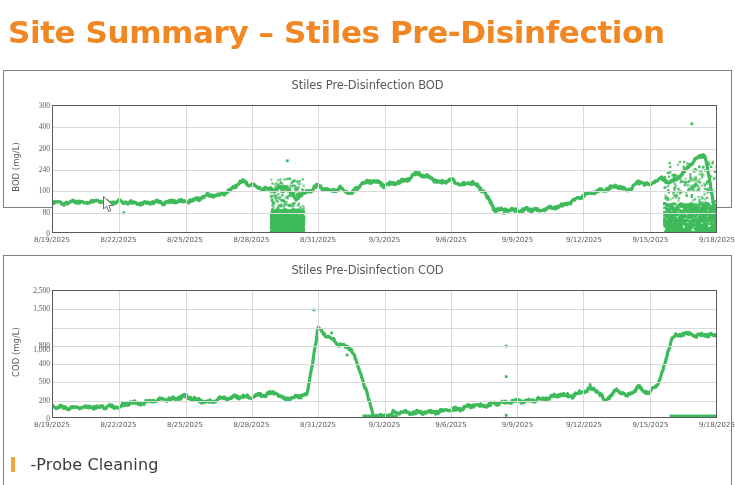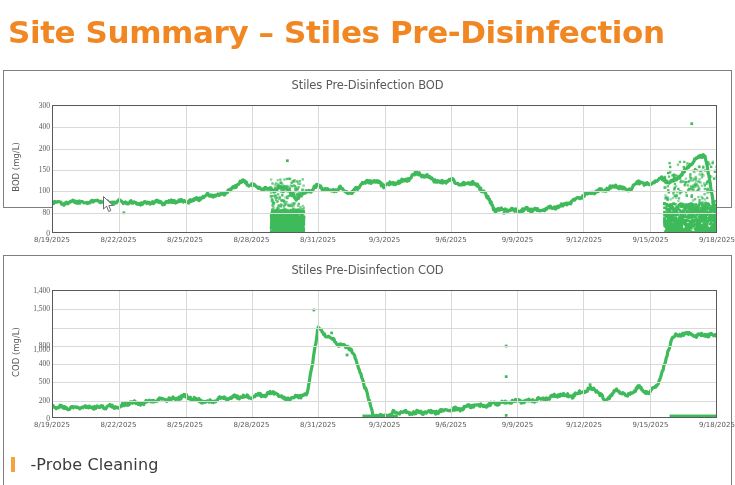--- a/index.html
+++ b/index.html
@@ -180,21 +180,21 @@
   <div class="chart-title">Stiles Pre-Disinfection BOD</div>
 
   <div class="y-axis-title-wrap" id="bod-ytitle-wrap">
     <div class="y-axis-title">BOD (mg/L)</div>
   </div>
 
   <div class="y-ticks-holder" id="bod-yticks">
       <div class="y-tick-label" style="top: 128px;">0</div>
       <div class="y-tick-label" style="top: 106.667px;">80</div>
       <div class="y-tick-label" style="top: 85.3333px;">100</div>
-      <div class="y-tick-label" style="top: 64px;">150</div>
+      <div class="y-tick-label" style="top: 64px;">240</div>
       <div class="y-tick-label" style="top: 42.6667px;">200</div>
       <div class="y-tick-label" style="top: 21.3333px;">400</div>
       <div class="y-tick-label" style="top: 0px;">300</div>
     </div>
 
   <div class="plot-area" id="bod-plot">
     <svg class="series-svg" id="bod-svg" viewBox="0 0 673 128" preserveAspectRatio="none">
         <path d="M0.0 99.1 L0.8 99.1 L1.6 97.0 L2.4 97.3 L3.2 97.7 L4.0 97.7 L4.8 97.1 L5.6 97.1 L6.4 97.3 L7.2 97.6 L8.0 97.6 L8.8 99.6 L9.6 99.2 L10.4 99.8 L11.2 100.8 L12.0 98.8 L12.8 99.3 L13.6 97.7 L14.4 98.2 L15.2 99.3 L16.0 98.4 L16.8 97.9 L17.6 96.8 L18.4 97.1 L19.2 96.6 L20.0 95.7 L20.8 95.9 L21.6 97.7 L22.4 98.1 L23.2 96.8 L24.0 98.5 L24.8 96.9 L25.6 98.6 L26.4 96.6 L27.2 98.7 L28.0 96.9 L28.8 97.0 L29.6 97.1 L30.4 97.4 L31.2 98.4 L32.0 98.3 L32.8 98.3 L33.6 98.6 L34.5 98.0 L35.3 99.0 L36.1 98.2 L36.9 98.5 L37.7 98.2 L38.5 96.6 L39.3 95.8 L40.1 96.1 L40.9 97.5 L41.7 96.7 L42.5 96.0 L43.3 96.2 L44.1 96.1 L44.9 95.7 L45.7 96.0 L46.5 96.9 L47.3 97.7 L48.1 98.2 L48.9 96.8 L49.7 97.6 L50.5 97.8 L51.3 97.5 L52.1 97.5 L52.9 98.9 L53.7 98.4 L54.5 98.1 L55.3 96.4 L56.1 98.5 L56.9 98.4 L57.7 97.8 L58.5 97.8 L59.3 98.1 L60.1 97.9 L60.9 97.7 L61.7 99.9 L62.5 97.6 L63.3 98.0 L64.1 98.6 L64.9 97.9 L65.7 96.3 L66.5 95.7 L67.3 95.0 L68.1 96.0 L68.9 96.3 L69.7 96.9 L70.5 97.7 L71.3 99.1 L72.1 98.4 L72.9 98.0 L73.7 97.4 L74.5 99.2 L75.3 98.4 L76.1 99.5 L76.9 99.2 L77.7 98.0 L78.5 96.7 L79.3 96.2 L80.1 98.7 L80.9 98.8 L81.7 97.6 L82.5 97.4 L83.3 98.2 L84.1 98.2 L84.9 99.6 L85.7 98.9 L86.5 99.8 L87.3 100.0 L88.1 99.1 L88.9 100.6 L89.7 98.4 L90.5 100.0 L91.3 99.4 L92.1 98.1 L92.9 97.1 L93.7 97.3 L94.5 97.5 L95.3 99.0 L96.1 97.7 L96.9 98.6 L97.7 97.9 L98.5 99.6 L99.3 99.1 L100.1 98.9 L101.0 97.2 L101.8 99.2 L102.6 98.6 L103.4 97.5 L104.2 96.5 L105.0 95.8 L105.8 97.3 L106.6 96.0 L107.4 97.8 L108.2 98.1 L109.0 96.9 L109.8 97.6 L110.6 99.2 L111.4 100.3 L112.2 99.0 L113.0 100.0 L113.8 99.0 L114.6 97.3 L115.4 97.0 L116.2 97.0 L117.0 97.9 L117.8 96.1 L118.6 96.8 L119.4 97.8 L120.2 95.5 L121.0 98.0 L121.8 96.1 L122.6 97.8 L123.4 96.2 L124.2 98.6 L125.0 98.3 L125.8 98.1 L126.6 96.6 L127.4 97.2 L128.2 95.4 L129.0 96.8 L129.8 95.0 L130.6 95.0 L131.4 97.0 L132.2 97.6 L133.0 96.1 L133.8 96.4 L134.6 97.1 L135.4 97.5 L136.2 97.8 L137.0 97.1 L137.8 98.7 L138.6 95.8 L139.4 95.1 L140.2 96.9 L141.0 95.9 L141.8 96.3 L142.6 94.6 L143.4 95.7 L144.2 93.9 L145.0 94.6 L145.8 93.1 L146.6 95.1 L147.4 94.5 L148.2 96.1 L149.0 93.3 L149.8 95.0 L150.6 93.7 L151.4 93.4 L152.2 91.8 L153.0 93.0 L153.8 91.7 L154.6 91.5 L155.4 90.7 L156.2 89.4 L157.0 88.4 L157.8 90.4 L158.6 91.4 L159.4 91.5 L160.2 90.4 L161.0 91.7 L161.8 90.6 L162.6 92.5 L163.4 91.8 L164.2 90.6 L165.0 91.6 L165.8 90.6 L166.6 90.3 L167.4 89.3 L168.3 90.8 L169.1 90.6 L169.9 89.2 L170.7 88.6 L171.5 89.6 L172.3 89.2 L173.1 88.9 L173.9 90.5 L174.7 89.8 L175.5 87.7 L176.3 88.1 L177.1 87.8 L177.9 85.3 L178.7 85.6 L179.5 84.7 L180.3 86.0 L181.1 83.7 L181.9 83.0 L182.7 81.9 L183.5 83.1 L184.3 82.9 L185.1 80.8 L185.9 82.5 L186.7 80.3 L187.5 79.9 L188.3 79.7 L189.1 78.5 L189.9 76.4 L190.7 77.8 L191.5 77.5 L192.3 75.2 L193.1 75.1 L193.9 76.7 L194.7 76.2 L195.5 78.3 L196.3 77.2 L197.1 80.3 L197.9 80.3 L198.7 81.4 L199.5 80.5 L200.3 80.3 L201.1 80.7 L201.9 78.9 L202.7 80.5 L203.5 79.3 L204.3 79.5 L205.1 81.0 L205.9 81.0 L206.7 82.2 L207.5 82.7 L208.3 83.6 L209.1 82.5 L209.9 82.9 L210.7 84.0 L211.5 84.7 L212.3 84.9 L213.1 85.0 L213.9 83.7 L214.7 84.9 L215.5 82.6 L216.3 83.0 L217.1 83.4 L217.9 84.8 L218.7 83.8 L219.5 83.7 L220.3 83.2 L221.1 85.5 L221.9 83.9 L222.7 86.0 L223.5 86.2 L224.3 87.3 L225.1 85.9 L225.9 84.3 L226.7 84.9 L227.5 85.0 L228.3 83.3 L229.1 83.1 L229.9 81.7 L230.7 83.3 L231.5 82.0 L232.3 82.9 L233.1 83.6 L233.9 82.6 L234.7 81.8 L235.5 83.5 L236.4 82.2 L237.2 83.9 L238.0 86.3 L238.8 85.3 L239.6 85.3 L240.4 87.0 L241.2 88.4 L242.0 89.3 L242.8 88.8 L243.6 90.4 L244.4 89.8 L245.2 93.3 L246.0 93.3 L246.8 95.7 L247.6 94.3 L248.4 93.8 L249.2 93.8 L250.0 91.6 L250.8 90.8 L251.6 90.4 L252.4 89.2 L253.2 89.5 L254.0 89.1 L254.8 88.0 L255.6 88.6 L256.4 88.3 L257.2 86.0 L258.0 87.2 L258.8 87.1 L259.6 85.7 L260.4 87.2 L261.2 86.7 L262.0 87.3 L262.8 85.8 L263.6 86.0 L264.4 84.0 L265.2 81.4 L266.0 82.5 L266.8 82.7 L267.6 79.6 L268.4 79.9 L269.2 79.9 L270.0 81.3 L270.8 82.5 L271.6 81.2 L272.4 82.8 L273.2 85.1 L274.0 85.2 L274.8 85.8 L275.6 84.0 L276.4 83.7 L277.2 84.4 L278.0 85.5 L278.8 84.0 L279.6 85.0 L280.4 85.4 L281.2 85.3 L282.0 85.7 L282.8 86.4 L283.6 85.5 L284.4 84.7 L285.2 87.0 L286.0 86.3 L286.8 85.3 L287.6 86.7 L288.4 85.3 L289.2 85.6 L290.0 84.6 L290.8 81.9 L291.6 81.5 L292.4 83.6 L293.2 83.7 L294.0 84.1 L294.8 85.5 L295.6 86.4 L296.4 86.6 L297.2 87.4 L298.0 86.8 L298.8 88.6 L299.6 87.9 L300.4 88.8 L301.2 88.0 L302.0 88.5 L302.9 87.2 L303.7 88.8 L304.5 86.3 L305.3 85.1 L306.1 86.3 L306.9 83.2 L307.7 82.7 L308.5 84.2 L309.3 84.6 L310.1 82.7 L310.9 82.9 L311.7 81.2 L312.5 79.9 L313.3 79.3 L314.1 77.6 L314.9 78.6 L315.7 78.1 L316.5 77.4 L317.3 78.3 L318.1 76.1 L318.9 75.6 L319.7 75.7 L320.5 78.1 L321.3 76.7 L322.1 75.9 L322.9 78.6 L323.7 76.9 L324.5 77.3 L325.3 75.9 L326.1 75.8 L326.9 77.3 L327.7 77.4 L328.5 75.9 L329.3 76.0 L330.1 77.5 L330.9 76.3 L331.7 77.8 L332.5 77.6 L333.3 81.1 L334.1 78.9 L334.9 80.8 L335.7 83.1 L336.5 82.1 L337.3 80.2 L338.1 80.0 L338.9 79.3 L339.7 78.9 L340.5 78.6 L341.3 80.0 L342.1 77.2 L342.9 77.7 L343.7 79.2 L344.5 79.0 L345.3 77.6 L346.1 79.8 L346.9 79.3 L347.7 79.9 L348.5 78.1 L349.3 78.5 L350.1 78.8 L350.9 76.3 L351.7 78.3 L352.5 77.0 L353.3 77.2 L354.1 74.4 L354.9 76.3 L355.7 74.8 L356.5 76.0 L357.3 76.0 L358.1 74.3 L358.9 75.1 L359.7 76.4 L360.5 73.9 L361.3 75.9 L362.1 73.5 L362.9 73.6 L363.7 72.8 L364.5 70.1 L365.3 69.5 L366.1 69.4 L366.9 69.9 L367.7 67.4 L368.5 67.2 L369.3 69.2 L370.2 67.7 L371.0 69.9 L371.8 67.9 L372.6 70.1 L373.4 70.5 L374.2 71.9 L375.0 70.2 L375.8 71.2 L376.6 72.3 L377.4 72.2 L378.2 70.6 L379.0 71.7 L379.8 69.7 L380.6 72.0 L381.4 72.4 L382.2 71.5 L383.0 72.4 L383.8 73.7 L384.6 73.1 L385.4 74.3 L386.2 75.6 L387.0 77.1 L387.8 75.0 L388.6 77.4 L389.4 77.4 L390.2 75.8 L391.0 77.0 L391.8 76.1 L392.6 77.5 L393.4 77.9 L394.2 76.1 L395.0 75.5 L395.8 78.3 L396.6 76.9 L397.4 76.7 L398.2 76.7 L399.0 78.3 L399.8 76.3 L400.6 76.8 L401.4 76.0 L402.2 74.6 L403.0 75.4 L403.8 75.4 L404.6 73.7 L405.4 73.8 L406.2 74.2 L407.0 75.5 L407.8 78.1 L408.6 78.6 L409.4 78.5 L410.2 78.9 L411.0 78.6 L411.8 80.1 L412.6 80.1 L413.4 80.1 L414.2 79.5 L415.0 80.2 L415.8 78.6 L416.6 77.7 L417.4 80.1 L418.2 78.2 L419.0 79.2 L419.8 78.7 L420.6 78.6 L421.4 77.8 L422.2 78.3 L423.0 79.5 L423.8 79.2 L424.6 77.7 L425.4 79.5 L426.2 76.7 L427.0 79.0 L427.8 79.5 L428.6 78.9 L429.4 79.2 L430.2 81.1 L431.0 79.5 L431.8 81.9 L432.6 81.9 L433.4 85.2 L434.2 83.6 L435.0 87.1 L435.8 86.5 L436.6 87.2 L437.4 86.4 L438.3 87.8 L439.1 88.5 L439.9 91.4 L440.7 93.2 L441.5 91.9 L442.3 94.8 L443.1 94.7 L443.9 98.4 L444.7 97.3 L445.5 100.7 L446.3 101.1 L447.1 105.3 L447.9 104.1 L448.7 107.3 L449.5 107.4 L450.3 106.5 L451.1 104.7 L451.9 104.0 L452.7 105.9 L453.5 105.7 L454.3 104.4 L455.1 103.5 L455.9 105.1 L456.7 105.1 L457.5 105.3 L458.3 106.4 L459.1 104.6 L459.9 105.8 L460.7 107.1 L461.5 105.7 L462.3 106.8 L463.1 106.1 L463.9 105.6 L464.7 105.9 L465.5 103.9 L466.3 103.9 L467.1 105.9 L467.9 105.8 L468.7 106.9 L469.5 104.5 L470.3 106.5 L471.1 106.0 L471.9 107.8 L472.7 107.1 L473.5 107.4 L474.3 107.1 L475.1 106.2 L475.9 107.5 L476.7 104.5 L477.5 106.7 L478.3 105.5 L479.1 104.6 L479.9 103.4 L480.7 103.1 L481.5 103.2 L482.3 106.0 L483.1 105.1 L483.9 104.7 L484.7 107.2 L485.5 104.7 L486.3 107.4 L487.1 105.8 L487.9 105.8 L488.7 104.2 L489.5 103.9 L490.3 104.5 L491.1 105.9 L491.9 104.3 L492.7 106.3 L493.5 106.1 L494.3 106.5 L495.1 106.3 L495.9 106.1 L496.7 106.1 L497.5 105.8 L498.3 105.3 L499.1 106.3 L499.9 104.5 L500.7 105.1 L501.5 103.4 L502.3 103.4 L503.1 102.4 L503.9 103.5 L504.8 101.7 L505.6 103.2 L506.4 103.9 L507.2 103.9 L508.0 103.5 L508.8 102.6 L509.6 104.5 L510.4 104.7 L511.2 102.5 L512.0 101.9 L512.8 103.3 L513.6 102.3 L514.4 101.2 L515.2 101.6 L516.0 99.5 L516.8 101.5 L517.6 101.4 L518.4 99.4 L519.2 100.1 L520.0 99.1 L520.8 98.6 L521.6 100.3 L522.4 98.8 L523.2 99.4 L524.0 98.5 L524.8 98.2 L525.6 99.4 L526.4 96.7 L527.2 96.1 L528.0 95.1 L528.8 94.7 L529.6 95.6 L530.4 94.3 L531.2 93.8 L532.0 93.1 L532.8 93.2 L533.6 93.0 L534.4 94.2 L535.2 93.9 L536.0 92.9 L536.8 93.6 L537.6 91.2 L538.4 91.1 L539.2 91.7 L540.0 89.6 L540.8 88.3 L541.6 88.2 L542.4 89.4 L543.2 88.7 L544.0 88.5 L544.8 87.9 L545.6 88.8 L546.4 88.7 L547.2 87.6 L548.0 88.6 L548.8 87.7 L549.6 89.3 L550.4 88.2 L551.2 86.5 L552.0 87.3 L552.8 85.8 L553.6 86.8 L554.4 84.3 L555.2 84.0 L556.0 84.8 L556.8 84.2 L557.6 86.2 L558.4 86.0 L559.2 86.3 L560.0 86.4 L560.8 85.1 L561.6 86.5 L562.4 83.5 L563.2 84.3 L564.0 85.0 L564.8 83.3 L565.6 81.2 L566.4 83.3 L567.2 81.5 L568.0 81.2 L568.8 81.3 L569.6 82.5 L570.4 81.6 L571.2 80.4 L572.0 82.7 L572.9 82.1 L573.7 83.5 L574.5 84.1 L575.3 81.6 L576.1 83.1 L576.9 83.8 L577.7 82.2 L578.5 84.1 L579.3 82.6 L580.1 83.2 L580.9 84.5 L581.7 84.4 L582.5 85.4 L583.3 85.5 L584.1 86.2 L584.9 84.3 L585.7 84.2 L586.5 85.3 L587.3 84.8 L588.1 82.9 L588.9 80.7 L589.7 80.0 L590.5 79.7 L591.3 79.1 L592.1 78.5 L592.9 76.8 L593.7 78.8 L594.5 76.2 L595.3 79.1 L596.1 77.0 L596.9 78.0 L597.7 77.8 L598.5 78.0 L599.3 78.4 L600.1 80.5 L600.9 79.6 L601.7 78.3 L602.5 79.6 L603.3 78.0 L604.1 78.8 L604.9 79.8 L605.7 79.9 L606.5 79.9 L607.3 79.4 L608.1 78.9 L608.9 78.2 L609.7 77.3 L610.5 77.8 L611.3 76.1 L612.1 76.2 L612.9 76.5 L613.7 75.8 L614.5 75.0 L615.3 73.9 L616.1 73.2 L616.9 73.1 L617.7 72.0 L618.5 74.6 L619.3 73.0 L620.1 75.9 L620.9 73.8 L621.7 77.3 L622.5 77.8 L623.3 76.6 L624.1 77.9 L624.9 78.1 L625.7 78.3 L626.5 77.7 L627.3 75.7 L628.1 75.5 L628.9 76.4 L629.7 76.4 L630.5 74.0 L631.3 75.4 L632.1 74.1 L632.9 75.1 L633.7 73.6 L634.5 73.0 L635.3 71.9 L636.1 73.3 L636.9 70.9 L637.7 69.7 L638.5 70.1 L639.4 66.7 L640.2 67.4 L641.0 64.3 L641.8 65.0 L642.6 64.0 L643.4 62.9 L644.2 62.4 L645.0 62.6 L645.8 61.4 L646.6 59.2 L647.4 59.4 L648.2 59.7 L649.0 58.7 L649.8 57.3 L650.6 56.4 L651.4 53.7 L652.2 53.9 L653.0 52.7 L653.8 52.9 L654.6 52.6 L655.4 50.9 L656.2 51.8 L657.0 50.2 L657.8 51.8 L658.6 50.3 L659.4 52.2 L660.2 49.5 L661.0 50.5 L661.8 50.9 L662.6 54.8 L663.4 57.9 L664.2 61.7 L665.0 67.8 L665.8 70.8 L666.6 75.8 L667.4 80.8 L668.2 87.0 L669.0 89.9 L669.8 95.9 L670.6 102.2 L671.4 107.7 L672.2 112.8 L673.0 115.2 " fill="none" stroke="#3EBA5B" stroke-width="3.2" stroke-linejoin="round" stroke-linecap="round" vector-effect="non-scaling-stroke"></path>
         <g>
           <rect x="224.6" y="110.0" width="2.4" height="2.4" fill="#3EBA5B" opacity="0.81"></rect>
@@ -2404,21 +2404,21 @@
   </div>
 
   <div class="y-ticks-holder" id="cod-yticks">
       <div class="y-tick-label" style="top: 128px;">0</div>
       <div class="y-tick-label" style="top: 109.714px;">200</div>
       <div class="y-tick-label" style="top: 91.4286px;">500</div>
       <div class="y-tick-label" style="top: 73.1429px;">400</div>
       <div class="y-tick-label" style="top: 54.8571px;">800</div>
       <div class="y-tick-label" style="top: 36.5714px; margin-top: 22px;">1,000</div>
       <div class="y-tick-label" style="top: 18.2857px;">1,500</div>
-      <div class="y-tick-label" style="top: 0px;">1,400</div>
+      <div class="y-tick-label" style="top: 0px;">2,500</div>
     </div>
 
   <div class="plot-area" id="cod-plot">
     <svg class="series-svg" id="cod-svg" viewBox="0 0 673 128" preserveAspectRatio="none">
         <path d="M0.0 116.2 L0.8 118.0 L1.6 118.0 L2.4 118.5 L3.2 119.6 L4.0 118.5 L4.8 118.3 L5.6 118.7 L6.4 117.5 L7.2 116.0 L8.0 117.8 L8.8 116.4 L9.6 117.1 L10.4 118.8 L11.2 119.3 L12.0 117.6 L12.8 119.3 L13.6 118.5 L14.4 120.0 L15.2 120.6 L16.0 119.9 L16.8 120.2 L17.6 119.2 L18.4 117.6 L19.2 117.5 L20.0 117.4 L20.8 118.7 L21.6 117.7 L22.4 117.8 L23.2 117.6 L24.0 118.5 L24.8 118.0 L25.6 118.2 L26.4 118.9 L27.2 119.8 L28.0 119.0 L28.8 118.4 L29.6 118.0 L30.4 118.6 L31.2 117.5 L32.0 117.5 L32.8 116.6 L33.6 118.3 L34.5 117.7 L35.3 117.3 L36.1 118.7 L36.9 116.9 L37.7 118.2 L38.5 118.4 L39.3 118.5 L40.1 117.7 L40.9 119.9 L41.7 119.9 L42.5 117.3 L43.3 119.4 L44.1 118.3 L44.9 116.7 L45.7 117.5 L46.5 118.3 L47.3 118.3 L48.1 117.9 L48.9 116.4 L49.7 116.9 L50.5 116.8 L51.3 119.0 L52.1 119.7 L52.9 119.1 L53.7 119.6 L54.5 118.2 L55.3 116.8 L56.1 116.6 L56.9 116.3 L57.7 115.3 L58.5 117.0 L59.3 117.6 L60.1 116.1 L60.9 117.9 L61.7 118.9 L62.5 119.2 L63.3 117.5 L64.1 118.3 L64.9 118.7 L65.7 118.2 L66.5 118.9 L67.3 118.5 L68.1 117.4 L68.9 116.5 L69.7 117.0 L70.5 114.2 L71.3 115.5 L72.1 116.5 L72.9 113.5 L73.7 115.8 L74.5 115.1 L75.3 116.1 L76.1 114.0 L76.9 115.9 L77.7 114.8 L78.5 112.6 L79.3 113.2 L80.1 112.6 L80.9 114.0 L81.7 112.5 L82.5 111.6 L83.3 111.9 L84.1 114.3 L84.9 113.6 L85.7 113.2 L86.5 115.1 L87.3 113.6 L88.1 113.8 L88.9 115.9 L89.7 113.7 L90.5 114.1 L91.3 113.7 L92.1 115.3 L92.9 113.5 L93.7 113.1 L94.5 111.1 L95.3 112.7 L96.1 112.3 L96.9 111.5 L97.7 110.9 L98.5 111.6 L99.3 112.5 L100.1 111.5 L101.0 112.5 L101.8 111.1 L102.6 112.6 L103.4 111.9 L104.2 112.2 L105.0 112.0 L105.8 111.9 L106.6 110.1 L107.4 110.5 L108.2 108.7 L109.0 109.6 L109.8 109.0 L110.6 109.9 L111.4 109.3 L112.2 109.7 L113.0 110.0 L113.8 110.2 L114.6 111.2 L115.4 112.0 L116.2 110.4 L117.0 111.0 L117.8 108.5 L118.6 109.1 L119.4 110.4 L120.2 109.4 L121.0 109.7 L121.8 107.6 L122.6 108.4 L123.4 109.1 L124.2 110.1 L125.0 110.1 L125.8 108.9 L126.6 108.6 L127.4 110.4 L128.2 107.6 L129.0 109.9 L129.8 109.7 L130.6 106.2 L131.4 107.6 L132.2 106.3 L133.0 105.0 L133.8 105.5 L134.6 107.7 L135.4 105.2 L136.2 107.8 L137.0 109.3 L137.8 108.8 L138.6 109.2 L139.4 107.9 L140.2 111.2 L141.0 110.0 L141.8 110.9 L142.6 111.1 L143.4 108.0 L144.2 110.5 L145.0 109.1 L145.8 110.7 L146.6 110.2 L147.4 111.5 L148.2 109.3 L149.0 112.6 L149.8 110.7 L150.6 113.7 L151.4 111.8 L152.2 113.6 L153.0 112.8 L153.8 112.1 L154.6 113.0 L155.4 112.7 L156.2 111.7 L157.0 111.5 L157.8 112.0 L158.6 112.9 L159.4 110.5 L160.2 111.8 L161.0 113.0 L161.8 112.3 L162.6 113.2 L163.4 111.8 L164.2 112.4 L165.0 112.6 L165.8 111.3 L166.6 111.2 L167.4 109.8 L168.3 108.3 L169.1 107.5 L169.9 109.0 L170.7 108.1 L171.5 108.5 L172.3 108.1 L173.1 109.1 L173.9 107.5 L174.7 109.0 L175.5 109.9 L176.3 109.2 L177.1 110.9 L177.9 109.6 L178.7 109.6 L179.5 108.7 L180.3 108.1 L181.1 109.1 L181.9 108.0 L182.7 106.5 L183.5 107.5 L184.3 105.6 L185.1 107.2 L185.9 106.4 L186.7 108.7 L187.5 106.7 L188.3 109.3 L189.1 109.6 L189.9 108.5 L190.7 107.5 L191.5 107.9 L192.3 108.0 L193.1 105.9 L193.9 107.7 L194.7 106.9 L195.5 107.2 L196.3 107.5 L197.1 105.6 L197.9 106.4 L198.7 108.7 L199.5 108.2 L200.3 108.8 L201.1 109.1 L201.9 109.3 L202.7 108.3 L203.5 107.6 L204.3 106.7 L205.1 107.2 L205.9 105.3 L206.7 105.2 L207.5 105.8 L208.3 104.2 L209.1 104.0 L209.9 106.0 L210.7 104.3 L211.5 107.3 L212.3 106.0 L213.1 106.0 L213.9 106.9 L214.7 106.2 L215.5 107.4 L216.3 106.8 L217.1 104.8 L217.9 103.2 L218.7 103.4 L219.5 104.3 L220.3 102.0 L221.1 104.3 L221.9 103.6 L222.7 102.7 L223.5 102.3 L224.3 104.8 L225.1 103.9 L225.9 103.6 L226.7 104.2 L227.5 105.1 L228.3 105.0 L229.1 107.0 L229.9 106.9 L230.7 107.2 L231.5 106.5 L232.3 106.7 L233.1 108.7 L233.9 108.9 L234.7 108.0 L235.5 110.0 L236.4 109.3 L237.2 108.9 L238.0 111.2 L238.8 108.8 L239.6 111.2 L240.4 110.5 L241.2 110.1 L242.0 108.5 L242.8 108.2 L243.6 108.4 L244.4 108.5 L245.2 108.1 L246.0 106.0 L246.8 107.4 L247.6 107.2 L248.4 106.2 L249.2 108.5 L250.0 107.2 L250.8 106.2 L251.6 108.6 L252.4 105.9 L253.2 105.8 L254.0 106.0 L254.8 105.9 L255.6 104.4 L256.4 104.5 L257.2 105.4 L258.0 103.7 L258.8 100.2 L259.6 95.1 L260.4 90.8 L261.2 84.7 L262.0 80.8 L262.8 77.3 L263.6 73.5 L264.4 66.8 L265.2 61.3 L266.0 56.6 L266.8 53.5 L267.6 48.1 L268.4 40.5 L269.2 36.8 L270.0 37.6 L270.8 38.5 L271.6 39.0 L272.4 39.6 L273.2 41.8 L274.0 42.2 L274.8 44.4 L275.6 43.6 L276.4 46.2 L277.2 46.7 L278.0 46.7 L278.8 46.7 L279.6 45.8 L280.4 46.5 L281.2 47.1 L282.0 47.7 L282.8 48.4 L283.6 49.0 L284.4 48.2 L285.2 48.7 L286.0 51.5 L286.8 51.9 L287.6 53.4 L288.4 54.3 L289.2 54.7 L290.0 56.2 L290.8 54.0 L291.6 55.5 L292.4 53.8 L293.2 54.8 L294.0 55.4 L294.8 54.4 L295.6 54.4 L296.4 55.2 L297.2 57.6 L298.0 56.8 L298.8 56.2 L299.6 56.4 L300.4 59.2 L301.2 59.9 L302.0 58.9 L302.9 59.3 L303.7 62.6 L304.5 63.4 L305.3 64.2 L306.1 65.2 L306.9 68.9 L307.7 70.1 L308.5 73.5 L309.3 75.2 L310.1 78.6 L310.9 79.8 L311.7 83.3 L312.5 83.9 L313.3 87.7 L314.1 89.5 L314.9 92.0 L315.7 95.9 L316.5 98.8 L317.3 98.4 L318.1 100.7 L318.9 103.4 L319.7 107.4 L320.5 111.2 L321.3 111.2 L322.1 115.7 L322.9 118.4 L323.7 120.9 L324.5 124.6 L325.3 127.6 L326.1 127.3 L326.9 127.0 L327.7 126.6 L328.5 126.3 L329.3 126.7 L330.1 128.1 L330.9 128.0 L331.7 125.8 L332.5 125.4 L333.3 126.4 L334.1 126.2 L334.9 126.9 L335.7 126.6 L336.5 126.0 L337.3 126.1 L338.1 126.3 L338.9 126.4 L339.7 127.6 L340.5 126.9 L341.3 126.0 L342.1 125.6 L342.9 125.9 L343.7 125.2 L344.5 123.6 L345.3 121.4 L346.1 121.7 L346.9 123.0 L347.7 123.5 L348.5 123.4 L349.3 124.1 L350.1 124.3 L350.9 124.1 L351.7 125.0 L352.5 123.7 L353.3 122.6 L354.1 122.9 L354.9 123.3 L355.7 123.2 L356.5 122.0 L357.3 121.7 L358.1 121.4 L358.9 123.5 L359.7 122.9 L360.5 122.9 L361.3 123.9 L362.1 125.5 L362.9 123.9 L363.7 124.3 L364.5 125.2 L365.3 124.4 L366.1 122.6 L366.9 124.9 L367.7 124.0 L368.5 124.4 L369.3 121.3 L370.2 122.8 L371.0 121.8 L371.8 123.5 L372.6 122.7 L373.4 122.1 L374.2 124.5 L375.0 125.2 L375.8 125.3 L376.6 123.1 L377.4 122.8 L378.2 122.8 L379.0 124.1 L379.8 122.9 L380.6 122.7 L381.4 121.5 L382.2 122.2 L383.0 123.2 L383.8 121.4 L384.6 123.7 L385.4 122.4 L386.2 122.7 L387.0 122.4 L387.8 124.5 L388.6 125.1 L389.4 122.3 L390.2 123.3 L391.0 124.4 L391.8 123.2 L392.6 121.4 L393.4 120.6 L394.2 122.2 L395.0 120.6 L395.8 121.4 L396.6 121.8 L397.4 120.6 L398.2 120.5 L399.0 120.6 L399.8 120.7 L400.6 121.4 L401.4 121.6 L402.2 121.3 L403.0 121.2 L403.8 121.7 L404.6 121.5 L405.4 120.1 L406.2 120.9 L407.0 118.6 L407.8 121.1 L408.6 118.0 L409.4 118.7 L410.2 120.7 L411.0 119.3 L411.8 120.3 L412.6 119.5 L413.4 121.8 L414.2 120.0 L415.0 119.6 L415.8 120.8 L416.6 120.3 L417.4 117.1 L418.2 117.7 L419.0 117.5 L419.8 117.1 L420.6 115.8 L421.4 116.9 L422.2 115.4 L423.0 116.1 L423.8 118.5 L424.6 118.4 L425.4 116.3 L426.2 116.1 L427.0 117.9 L427.8 115.7 L428.6 116.0 L429.4 116.0 L430.2 115.6 L431.0 115.7 L431.8 115.5 L432.6 116.5 L433.4 117.2 L434.2 114.7 L435.0 116.1 L435.8 116.4 L436.6 117.4 L437.4 116.2 L438.3 117.3 L439.1 117.6 L439.9 118.1 L440.7 116.3 L441.5 115.6 L442.3 116.7 L443.1 114.0 L443.9 116.2 L444.7 113.0 L445.5 113.9 L446.3 113.8 L447.1 113.4 L447.9 112.9 L448.7 113.3 L449.5 115.5 L450.3 114.6 L451.1 116.0 L451.9 114.2 L452.7 115.5 L453.5 113.2 L454.3 113.0 L455.1 112.9 L455.9 112.0 L456.7 113.2 L457.5 113.1 L458.3 113.5 L459.1 112.0 L459.9 113.6 L460.7 113.6 L461.5 113.0 L462.3 113.5 L463.1 113.0 L463.9 113.8 L464.7 113.4 L465.5 113.8 L466.3 111.0 L467.1 111.8 L467.9 111.4 L468.7 112.1 L469.5 110.2 L470.3 111.9 L471.1 111.2 L471.9 111.7 L472.7 110.4 L473.5 111.4 L474.3 111.2 L475.1 113.9 L475.9 113.8 L476.7 113.2 L477.5 112.0 L478.3 113.4 L479.1 111.5 L479.9 111.8 L480.7 110.6 L481.5 111.3 L482.3 111.5 L483.1 109.9 L483.9 111.5 L484.7 111.3 L485.5 111.2 L486.3 112.4 L487.1 110.5 L487.9 112.0 L488.7 112.8 L489.5 111.7 L490.3 111.6 L491.1 111.8 L491.9 108.9 L492.7 108.2 L493.5 109.0 L494.3 109.0 L495.1 110.0 L495.9 109.4 L496.7 109.5 L497.5 108.6 L498.3 110.6 L499.1 109.7 L499.9 110.3 L500.7 108.6 L501.5 110.3 L502.3 109.1 L503.1 109.1 L503.9 109.9 L504.8 107.7 L505.6 106.3 L506.4 106.0 L507.2 107.1 L508.0 105.8 L508.8 104.9 L509.6 107.2 L510.4 106.3 L511.2 106.4 L512.0 107.7 L512.8 105.5 L513.6 106.6 L514.4 107.0 L515.2 104.8 L516.0 105.6 L516.8 106.2 L517.6 104.5 L518.4 104.3 L519.2 106.2 L520.0 105.7 L520.8 105.9 L521.6 106.7 L522.4 104.4 L523.2 107.5 L524.0 107.0 L524.8 106.6 L525.6 106.8 L526.4 106.6 L527.2 108.8 L528.0 108.4 L528.8 105.1 L529.6 106.2 L530.4 103.6 L531.2 104.2 L532.0 104.3 L532.8 103.8 L533.6 104.0 L534.4 101.4 L535.2 103.9 L536.0 102.9 L536.8 102.9 L537.6 102.8 L538.4 102.3 L539.2 102.0 L540.0 103.1 L540.8 102.2 L541.6 101.4 L542.4 101.8 L543.2 98.6 L544.0 99.6 L544.8 98.8 L545.6 97.6 L546.4 99.8 L547.2 98.9 L548.0 100.0 L548.8 98.7 L549.6 99.9 L550.4 101.0 L551.2 102.7 L552.0 101.5 L552.8 102.6 L553.6 103.3 L554.4 103.7 L555.2 106.2 L556.0 104.3 L556.8 104.9 L557.6 106.0 L558.4 109.4 L559.2 110.3 L560.0 111.3 L560.8 110.9 L561.6 110.9 L562.4 109.9 L563.2 109.6 L564.0 108.2 L564.8 109.3 L565.6 106.7 L566.4 105.5 L567.2 106.2 L568.0 104.2 L568.8 103.5 L569.6 101.3 L570.4 101.6 L571.2 100.5 L572.0 99.5 L572.9 101.5 L573.7 101.7 L574.5 101.7 L575.3 103.7 L576.1 103.2 L576.9 104.0 L577.7 104.5 L578.5 103.2 L579.3 104.1 L580.1 104.3 L580.9 105.8 L581.7 106.3 L582.5 105.8 L583.3 106.7 L584.1 104.3 L584.9 104.4 L585.7 104.9 L586.5 103.3 L587.3 103.9 L588.1 103.5 L588.9 103.5 L589.7 102.3 L590.5 101.3 L591.3 101.9 L592.1 98.3 L592.9 99.1 L593.7 96.4 L594.5 97.0 L595.3 96.2 L596.1 98.5 L596.9 97.9 L597.7 100.6 L598.5 100.6 L599.3 102.2 L600.1 102.2 L600.9 103.5 L601.7 102.1 L602.5 104.2 L603.3 102.6 L604.1 103.8 L604.9 104.2 L605.7 103.1 L606.5 102.0 L607.3 100.4 L608.1 99.3 L608.9 98.1 L609.7 98.2 L610.5 98.0 L611.3 96.9 L612.1 97.4 L612.9 95.6 L613.7 95.5 L614.5 94.2 L615.3 91.0 L616.1 89.4 L616.9 87.1 L617.7 84.2 L618.5 81.2 L619.3 80.5 L620.1 75.1 L620.9 74.4 L621.7 72.0 L622.5 67.8 L623.3 66.3 L624.1 61.3 L624.9 60.0 L625.7 58.3 L626.5 54.9 L627.3 51.1 L628.1 48.9 L628.9 47.1 L629.7 47.3 L630.5 46.4 L631.3 46.0 L632.1 43.5 L632.9 44.6 L633.7 44.6 L634.5 45.6 L635.3 45.7 L636.1 44.1 L636.9 45.7 L637.7 45.8 L638.5 44.3 L639.4 42.9 L640.2 45.0 L641.0 43.1 L641.8 42.5 L642.6 43.3 L643.4 42.1 L644.2 42.4 L645.0 44.0 L645.8 42.2 L646.6 43.1 L647.4 43.3 L648.2 44.5 L649.0 44.4 L649.8 45.4 L650.6 46.2 L651.4 46.1 L652.2 45.3 L653.0 47.0 L653.8 45.9 L654.6 43.7 L655.4 43.8 L656.2 44.1 L657.0 43.6 L657.8 45.2 L658.6 43.2 L659.4 44.9 L660.2 45.3 L661.0 45.6 L661.8 44.2 L662.6 46.0 L663.4 45.1 L664.2 44.2 L665.0 46.6 L665.8 46.2 L666.6 43.5 L667.4 44.1 L668.2 43.1 L669.0 44.2 L669.8 44.4 L670.6 45.4 L671.4 44.5 L672.2 44.4 L673.0 45.7 " fill="none" stroke="#3EBA5B" stroke-width="3.2" stroke-linejoin="round" stroke-linecap="round" vector-effect="non-scaling-stroke"></path>
         <rect x="263.4" y="17.9" width="2.8" height="2.8" fill="#3EBA5B"></rect>
         <rect x="281.4" y="41.2" width="2.8" height="2.8" fill="#3EBA5B"></rect>
         <rect x="297.1" y="63.6" width="2.8" height="2.8" fill="#3EBA5B"></rect>
         <rect x="458.6" y="54.5" width="2.8" height="2.8" fill="#3EBA5B"></rect>
         <rect x="458.6" y="85.6" width="2.8" height="2.8" fill="#3EBA5B"></rect>

